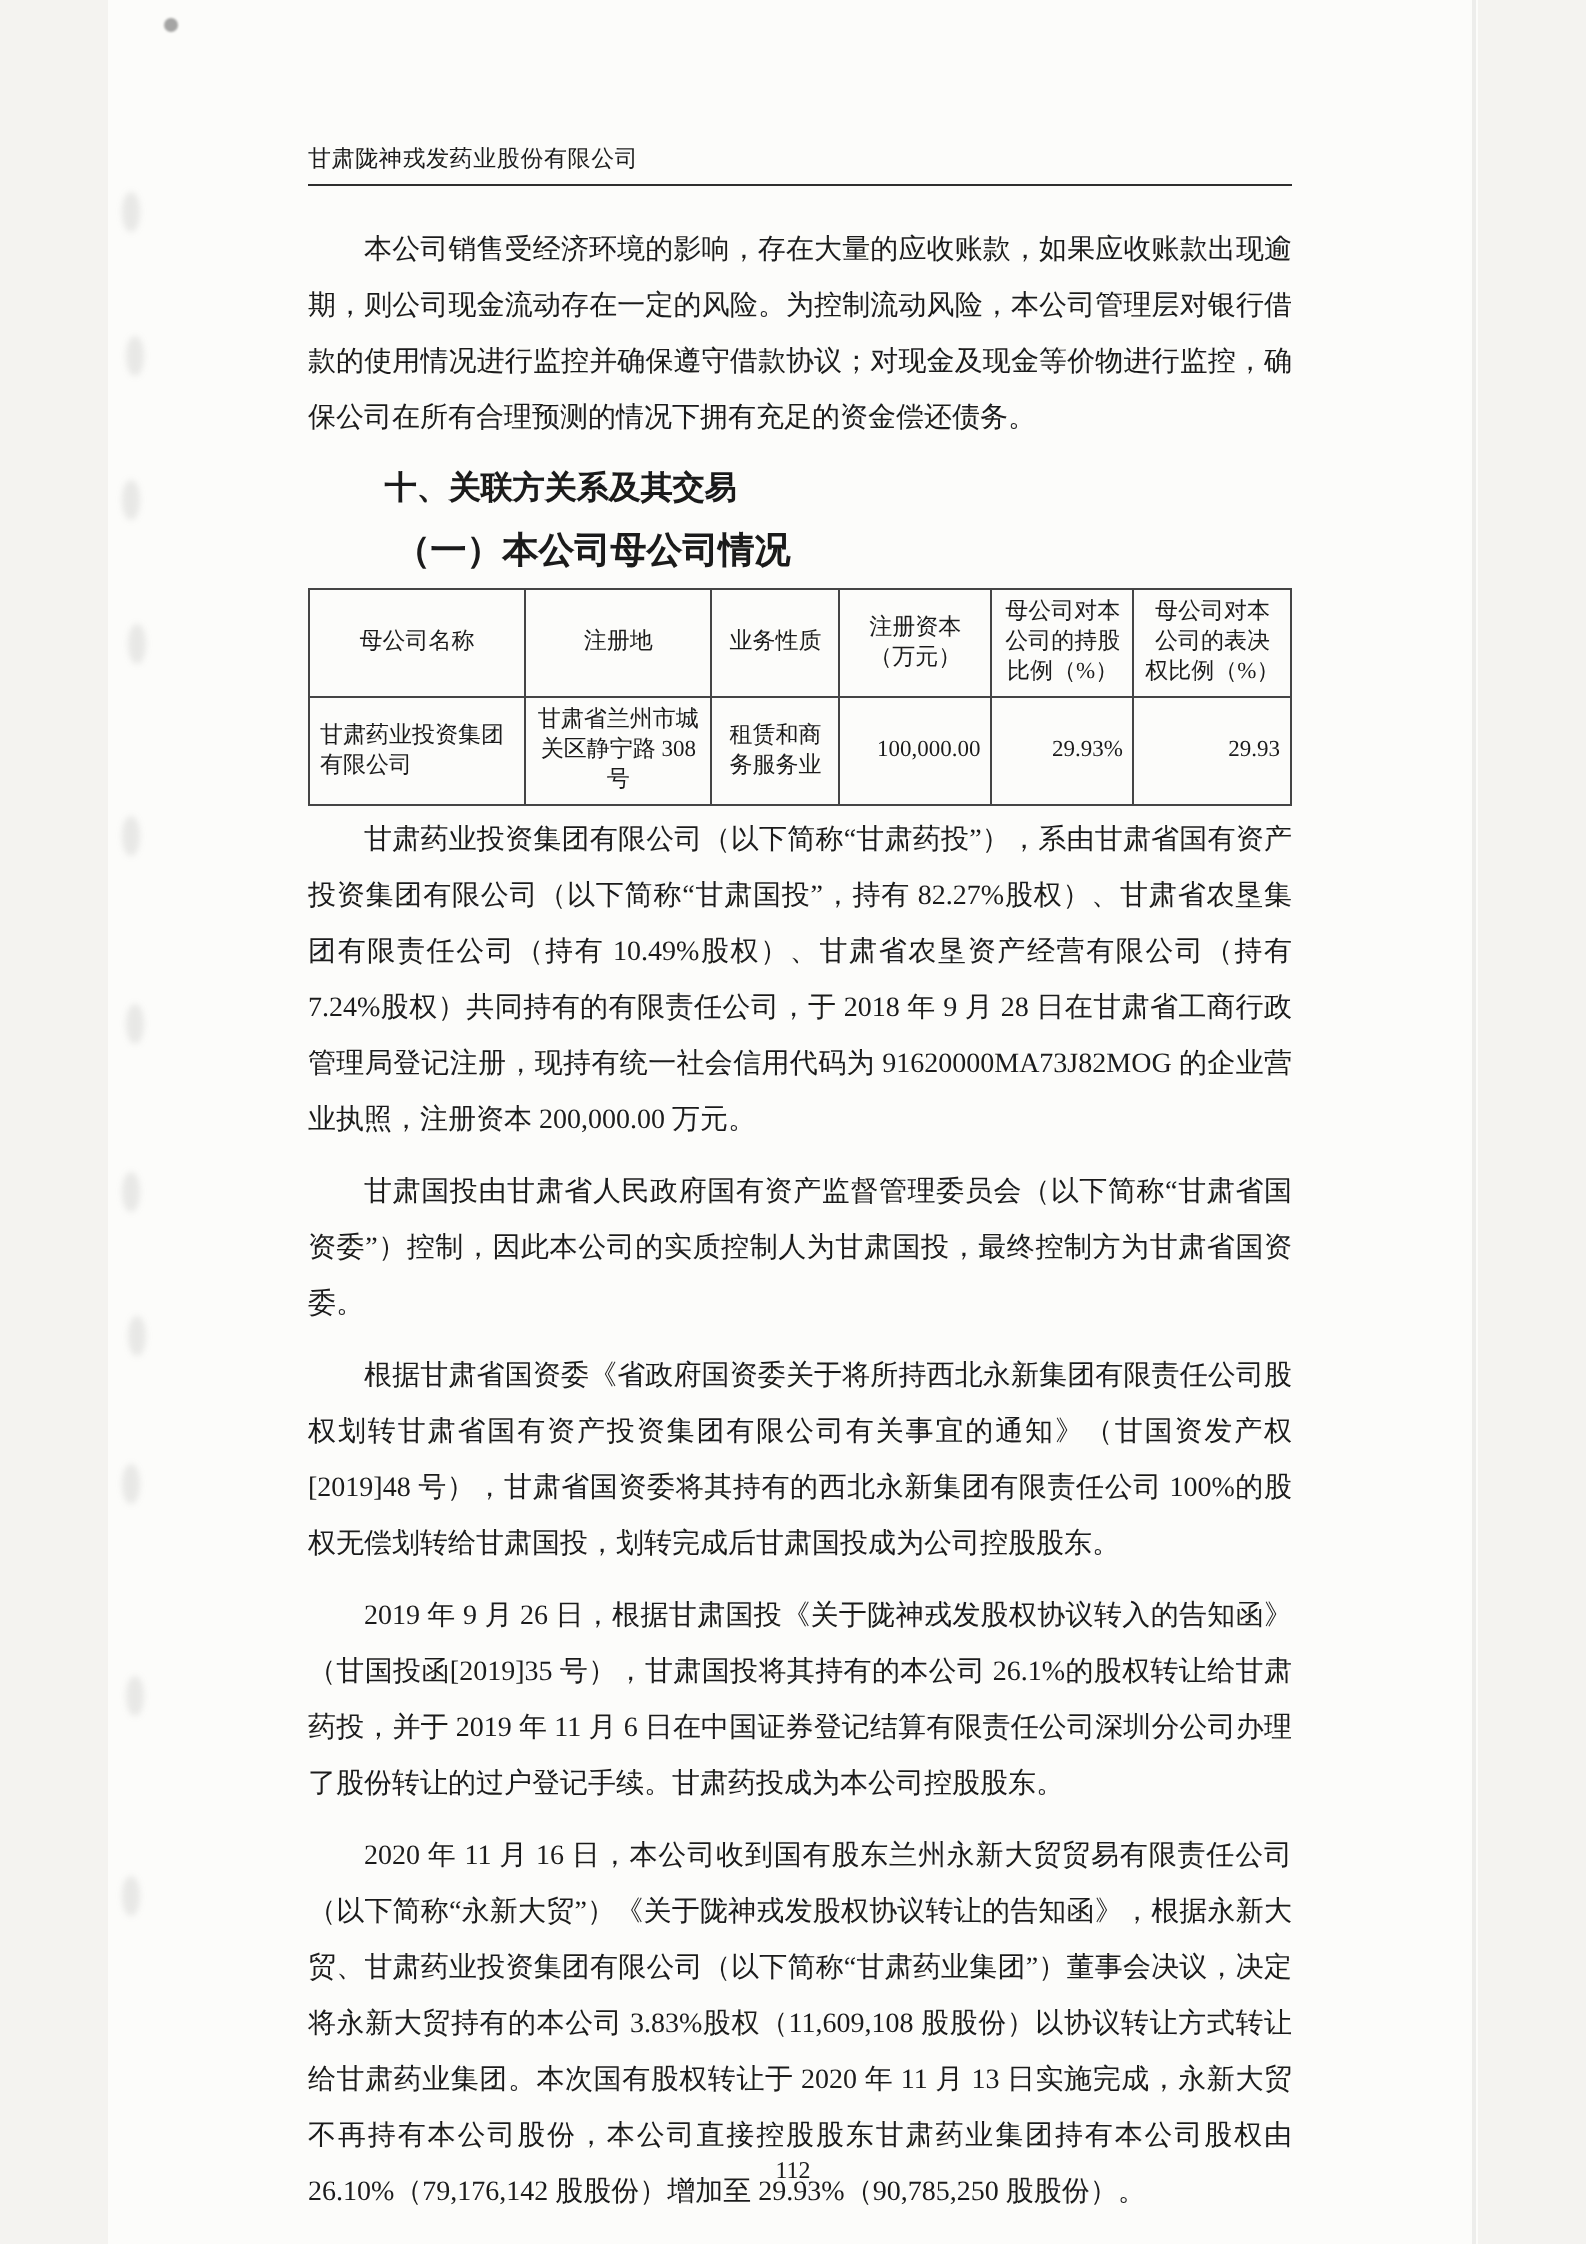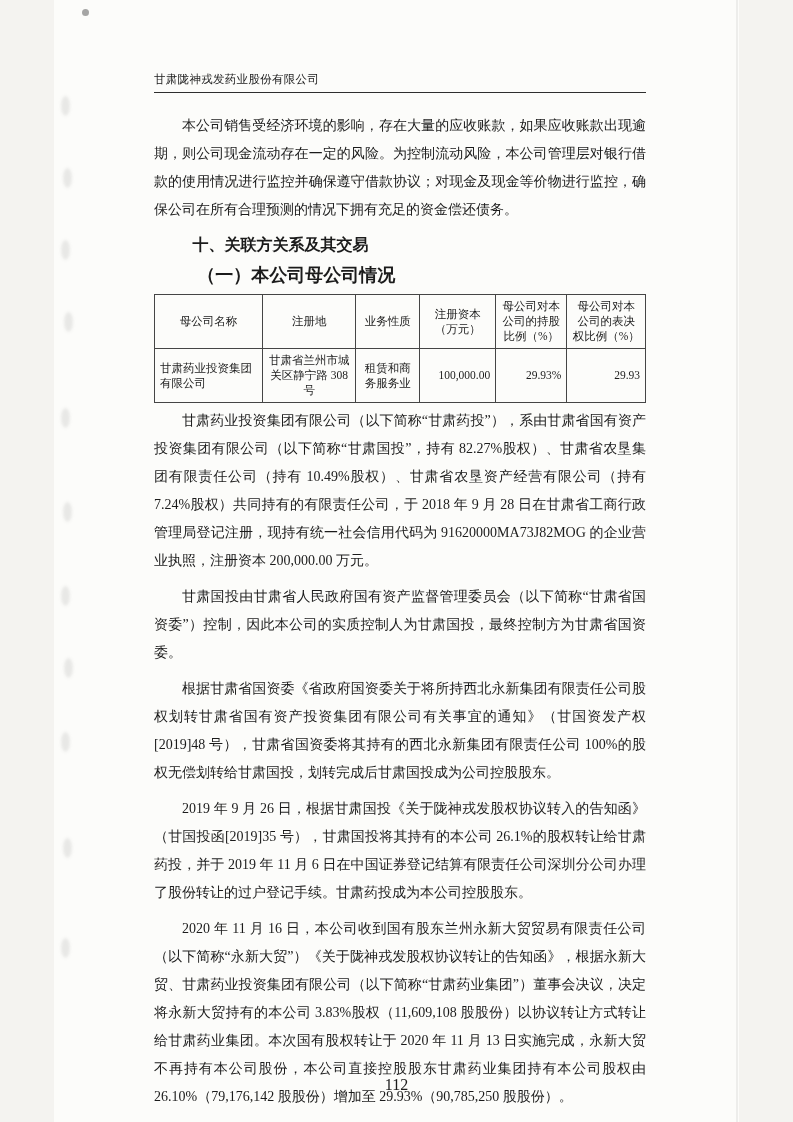--- a/index.html
+++ b/index.html
@@ -114,21 +114,21 @@
   .ac { text-align: center; margin-left: 17px; }
   .ar { text-align: right; }
 
   
   .ftr {
     position: absolute;
     left: 0; right: 0;
     bottom: 28px;
     text-align: center;
   }
-  .pageno { font-size: 16px; line-height: 18px; margin-top: 24px; }
+  .pageno { font-size: 12px; line-height: 18px; margin-top: 24px; }
   .docno  { font-size: 14.5px; line-height: 20px; letter-spacing: 1px; }
 </style>
 </head>
 <body>
 
 <div class="page">
 
   <div class="artifact dark" style="left:28px; top:9px;"></div>
   <div class="artifact" style="left:7px; top:96px;"></div>
   <div class="artifact" style="left:9px; top:168px;"></div>

